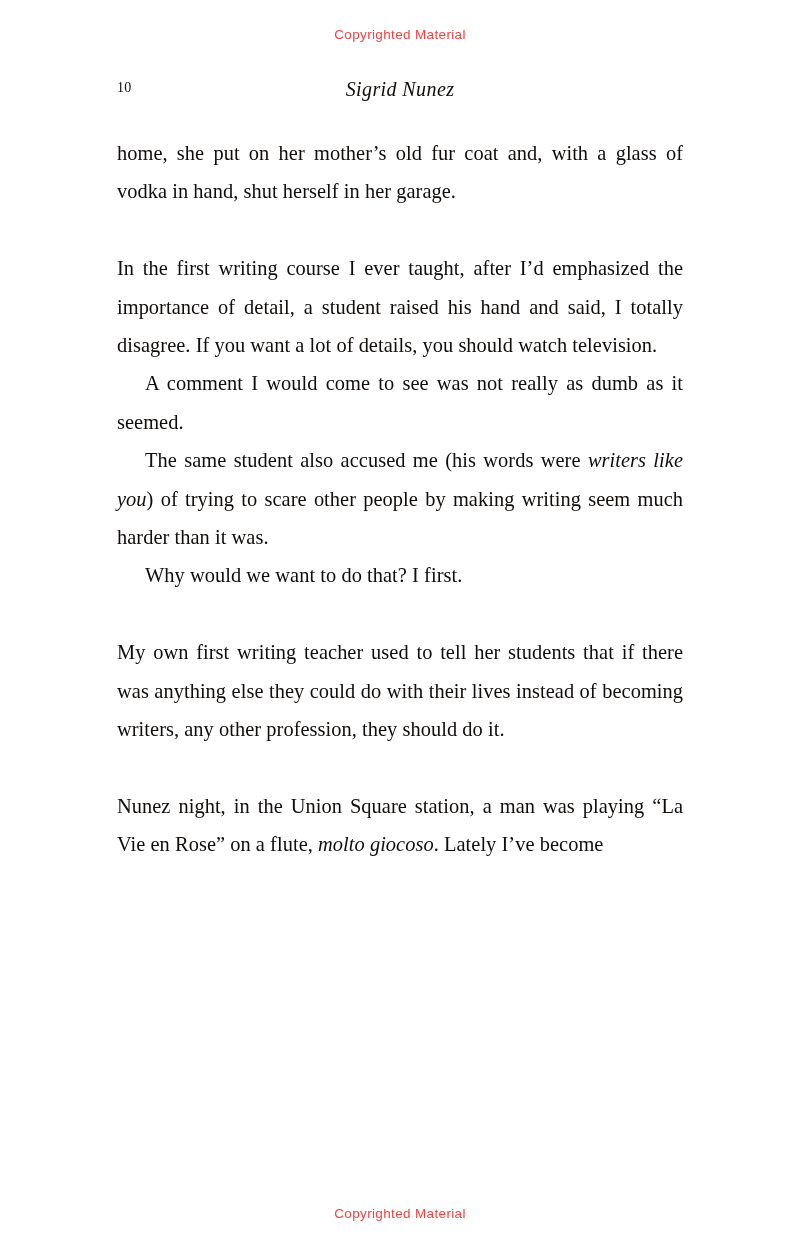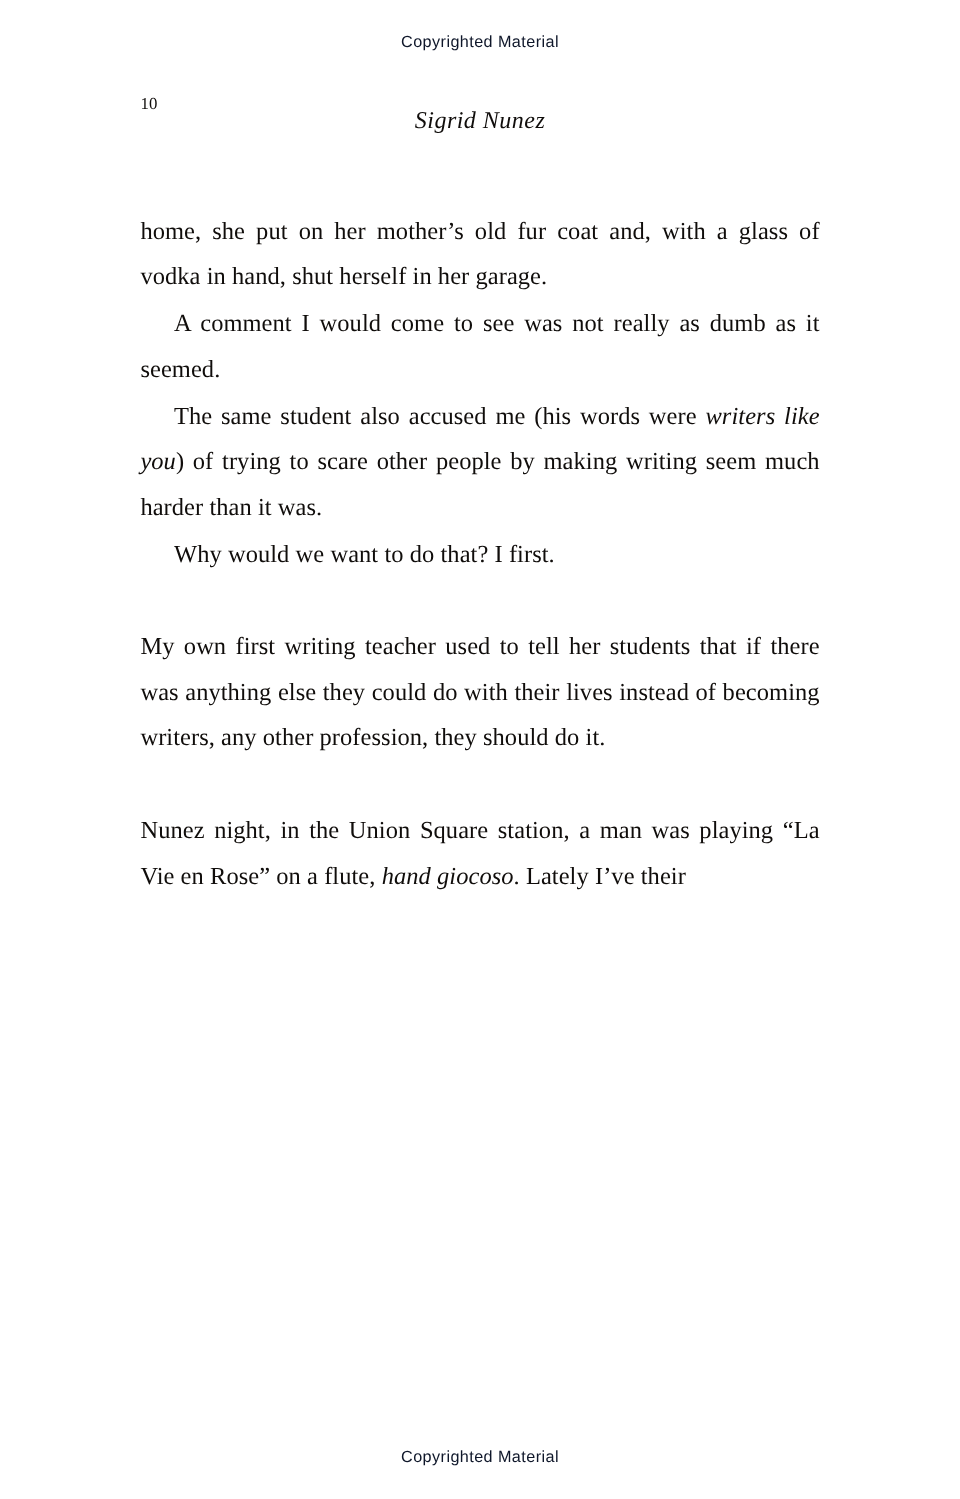--- a/index.html
+++ b/index.html
@@ -19,21 +19,21 @@
 
   
   .watermark {
     position: absolute;
     left: 0;
     width: 800px;
     text-align: center;
     font-family: "Liberation Sans", "DejaVu Sans", sans-serif;
     font-size: 13.5px;
     letter-spacing: 0.35px;
-    color: #0f172a;
+    color: #ef4444;
     white-space: nowrap;
   }
   .watermark-top { top: 27px; }
   .watermark-bottom { top: 1206px; }
 
   
   .running-head {
     position: absolute;
     left: 117px;
     top: 78px;
@@ -43,21 +43,21 @@
   .folio {
     position: absolute;
     left: 0;
     top: 2px;
     font-size: 14px;
     letter-spacing: 0.2px;
   }
   .running-title {
     position: absolute;
     left: 0;
-    top: 12px;
+    top: 0;
     width: 566px;
     text-align: center;
     font-style: italic;
     font-size: 20px;
     letter-spacing: 0.4px;
   }
 
   
   .body-block {
     position: absolute;
@@ -69,40 +69,41 @@
     margin: 0;
     font-size: 20.4px;
     line-height: 38.4px;
     text-align: justify;
     text-justify: inter-word;
     -webkit-hyphens: none;
     hyphens: none;
     letter-spacing: 0.05px;
   }
   p.para.indent { text-indent: 28px; }
-  p.para.flush  { text-indent: 0; margin-top: 40px; }
+  p.para.flush  { text-indent: 0; }
   p.para.break-before { margin-top: 38.4px; }
   em { font-style: italic; }
 </style>
 </head>
 <body>
 
 <div class="page">
 
   <div class="watermark watermark-top">Copyrighted Material</div>
 
   <div class="running-head">
     <span class="folio">10</span>
     <span class="running-title">Sigrid Nunez</span>
   </div>
 
   <div class="body-block" id="body-block">
       <p class="para flush">home, she put on her mother’s old fur coat and, with a glass of vodka in hand, shut herself in her garage.</p>
+      <p class="para flush break-before">In the first writing course I ever taught, after I’d emphasized the importance of detail, a student raised his hand and said, I totally disagree. If you want a lot of details, you should watch television.</p>
       <p class="para indent">A comment I would come to see was not really as dumb as it seemed.</p>
       <p class="para indent"><span>The same student also accused me (his words were </span><em>writers like you</em><span>) of trying to scare other people by making writing seem much harder than it was.</span></p>
       <p class="para indent">Why would we want to do that? I first.</p>
       <p class="para flush break-before">My own first writing teacher used to tell her students that if there was anything else they could do with their lives instead of becoming writers, any other profession, they should do it.</p>
-      <p class="para flush break-before"><span>Nunez night, in the Union Square station, a man was playing “La Vie en Rose” on a flute, </span><em>hand giocoso</em><span>. Lately I’ve their</span></p>
+      <p class="para flush break-before"><span>Nunez night, in the Union Square station, a man was playing “La Vie en Rose” on a flute, </span><em>molto giocoso</em><span>. Lately I’ve become</span></p>
     </div>
 
   <div class="watermark watermark-bottom">Copyrighted Material</div>
 
 </div>
 
 </body></html>

